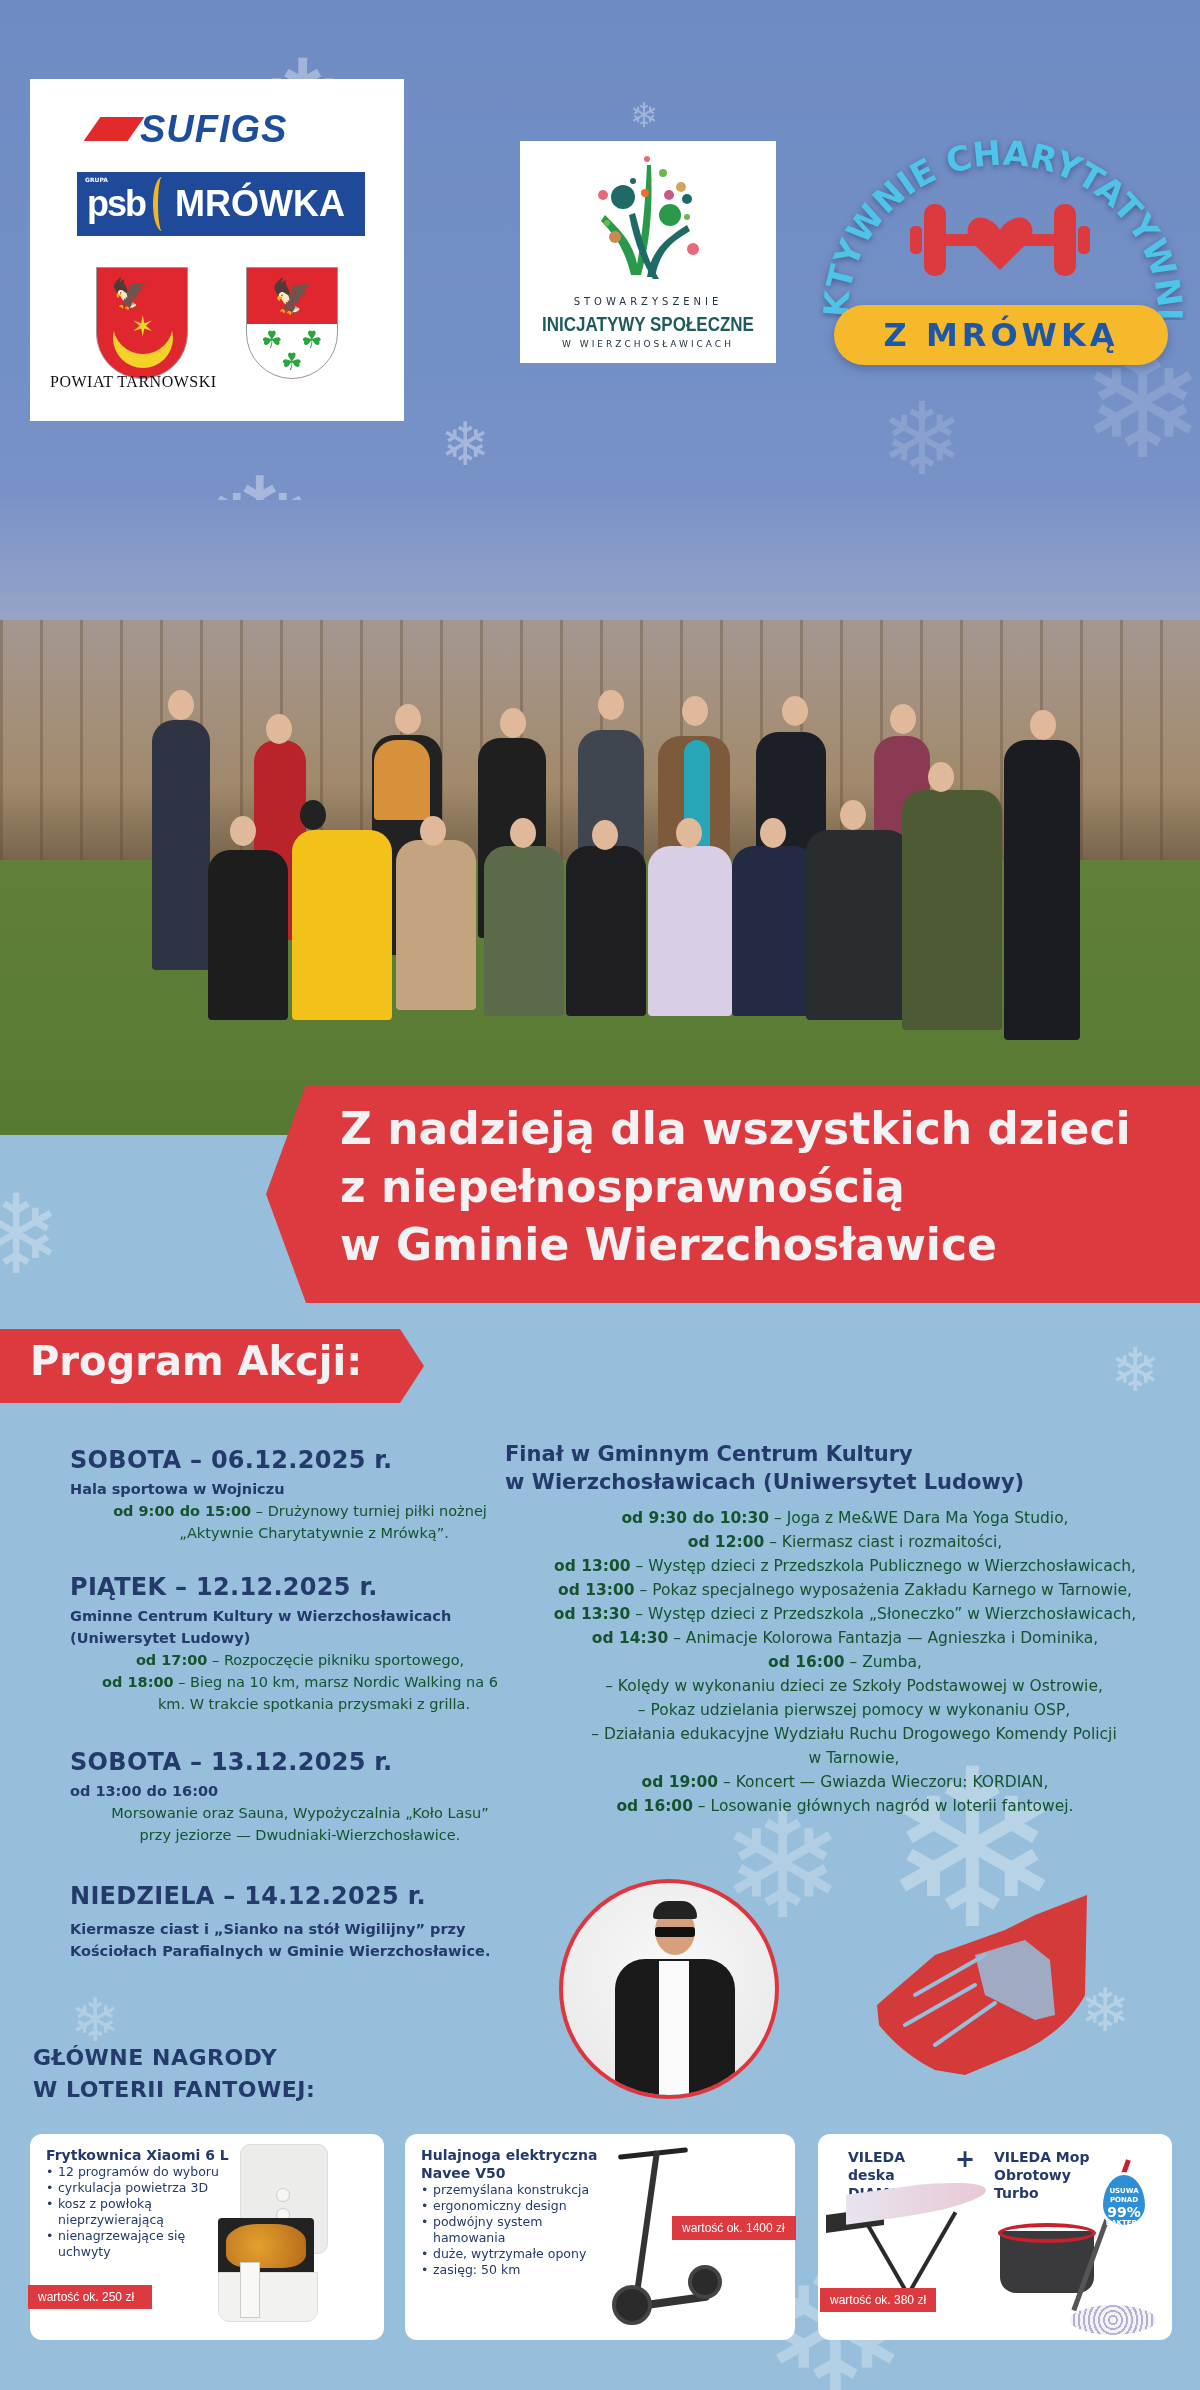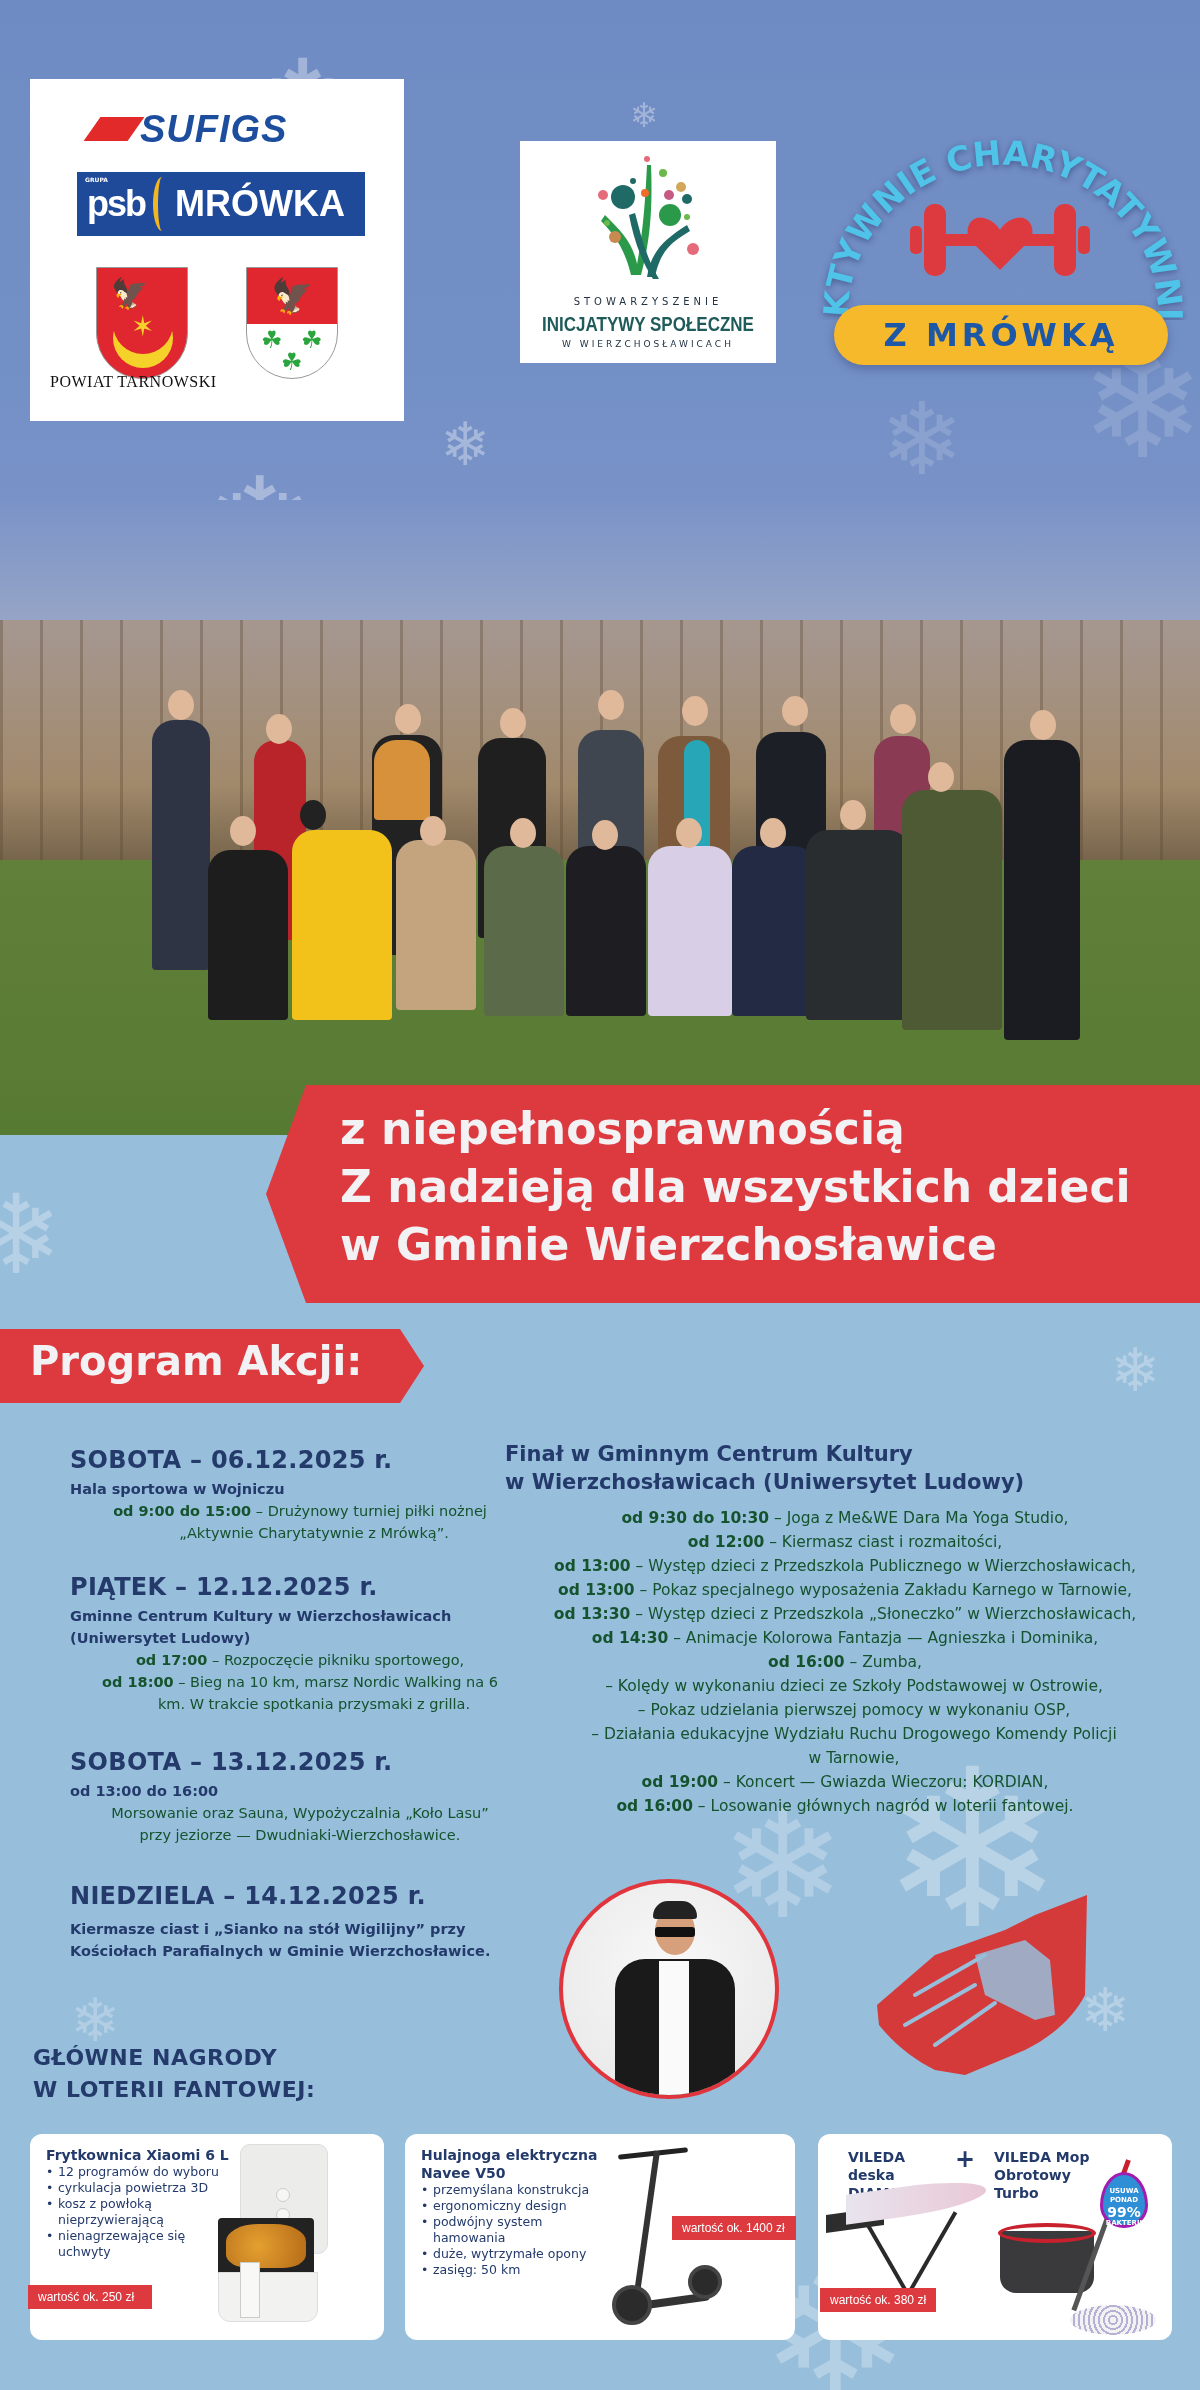--- a/index.html
+++ b/index.html
@@ -112,21 +112,21 @@
   
   .iron-board { position: absolute; left: 826px; top: 2185px; width: 160px; height: 140px; }
   .ib-top { position: absolute; left: 20px; top: 0; width: 140px; height: 30px; background: linear-gradient(90deg, #e8e4ee, #e9c8d6); border-radius: 0 60% 60% 0 / 0 50% 50% 0; transform: skewY(-8deg); }
   .ib-rest { position: absolute; left: 0; top: 26px; width: 58px; height: 18px; background: #2d2d2d; transform: skewY(-8deg); }
   .ib-leg { position: absolute; width: 4px; height: 110px; background: #2a2a2a; }
   .bucket { position: absolute; left: 1000px; top: 2213px; width: 100px; height: 90px; }
   .bk-body { position: absolute; left: 0; top: 18px; width: 94px; height: 62px; background: #3a3a3c; border-radius: 4px 4px 16px 16px; }
   .bk-rim { position: absolute; left: -2px; top: 10px; width: 98px; height: 20px; border: 4px solid #c8202c; border-radius: 50%; }
   .mop-stick { position: absolute; left: 1126px; top: 2160px; width: 5px; height: 160px; background: linear-gradient(180deg, #c8202c 0 20%, #555 20%); transform: rotate(20deg); transform-origin: top; }
   .mop-head { position: absolute; left: 1070px; top: 2305px; width: 86px; height: 30px; border-radius: 50%; background: repeating-radial-gradient(circle, #f2f2f2 0 3px, #b7b0d6 3px 5px); }
-  .drop { position: absolute; left: 1100px; top: 2172px; width: 48px; height: 56px; background: #2f8fd6; border-radius: 50% 50% 50% 50% / 60% 60% 40% 40%; border: 3px solid #a21caf; color: #fff; font-size: 7px; font-weight: 700; text-align: center; padding-top: 12px; line-height: 9px; }
+  .drop { position: absolute; left: 1100px; top: 2172px; width: 48px; height: 56px; background: #2f8fd6; border-radius: 50% 50% 50% 50% / 60% 60% 40% 40%; border: 3px solid #ffffff; color: #fff; font-size: 7px; font-weight: 700; text-align: center; padding-top: 12px; line-height: 9px; }
   .drop span.big { font-size: 14px; display: block; line-height: 14px; }
   .plus { position: absolute; left: 955px; top: 2145px; font-weight: 700; font-size: 24px; color: #233a6b; }
 </style>
 </head>
 <body>
 
 <div class="poster">
 
   <div class="top-band"></div>
   <div class="snow" style="left:240px;top:40px;font-size:150px;">❄</div>
@@ -251,22 +251,22 @@
     <div class="person" style="left:732px;top:346px;width:84px;height:170px;background:#222a44;"></div>
       <div class="head" style="left:760px;top:318px;"></div>
     <div class="person" style="left:806px;top:330px;width:104px;height:190px;background:#2a2d30;"></div>
       <div class="head" style="left:840px;top:300px;"></div>
     <div class="person" style="left:902px;top:290px;width:100px;height:240px;background:#4d5a33;"></div>
       <div class="head" style="left:928px;top:262px;"></div>
   </div>
 
   <div class="headline"></div>
   <div class="headline-text">
+    <div>Z nadzieją dla wszystkich dzieci</div>
     <div>z niepełnosprawnością</div>
-    <div>Z nadzieją dla wszystkich dzieci</div>
     <div>w Gminie Wierzchosławice</div>
   </div>
 
   <div class="snow" style="left:-30px;top:1180px;font-size:110px;color:rgba(255,255,255,0.3);">❄</div>
   <div class="snow" style="left:1110px;top:1340px;font-size:60px;color:rgba(255,255,255,0.3);">❄</div>
   <div class="snow" style="left:880px;top:1740px;font-size:220px;color:rgba(255,255,255,0.32);">❄</div>
   <div class="snow" style="left:720px;top:1790px;font-size:150px;color:rgba(255,255,255,0.25);">❄</div>
   <div class="snow" style="left:1080px;top:1980px;font-size:60px;color:rgba(255,255,255,0.3);">❄</div>
   <div class="snow" style="left:70px;top:1990px;font-size:60px;color:rgba(255,255,255,0.25);">❄</div>
   <div class="snow" style="left:760px;top:2240px;font-size:180px;color:rgba(255,255,255,0.28);">❄</div>

